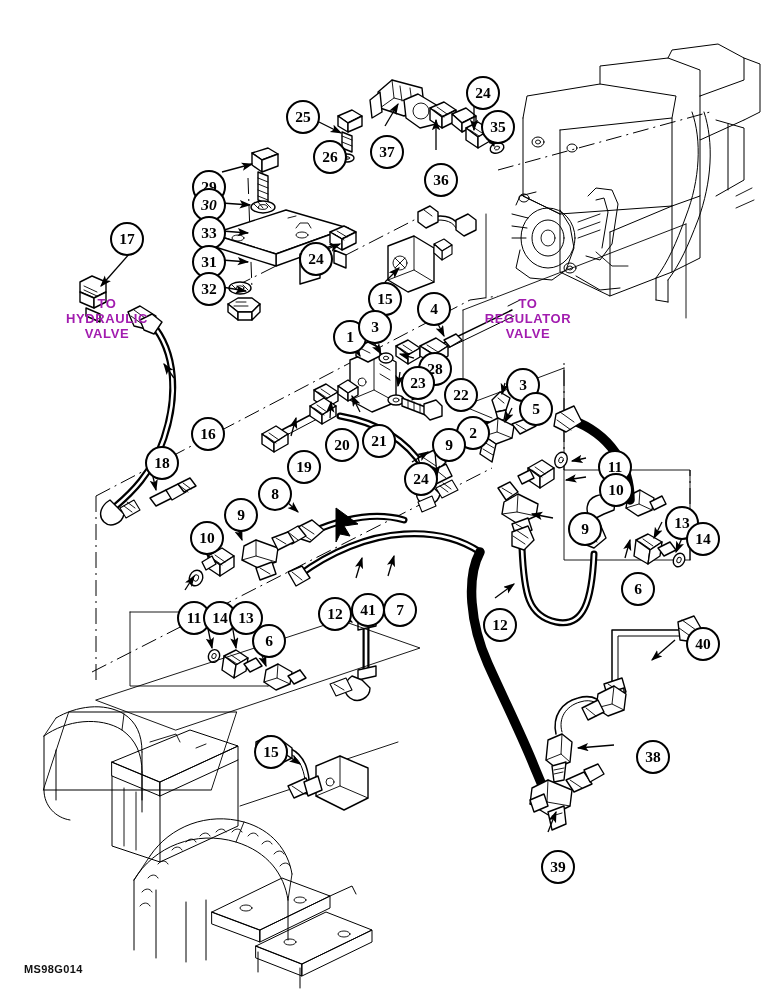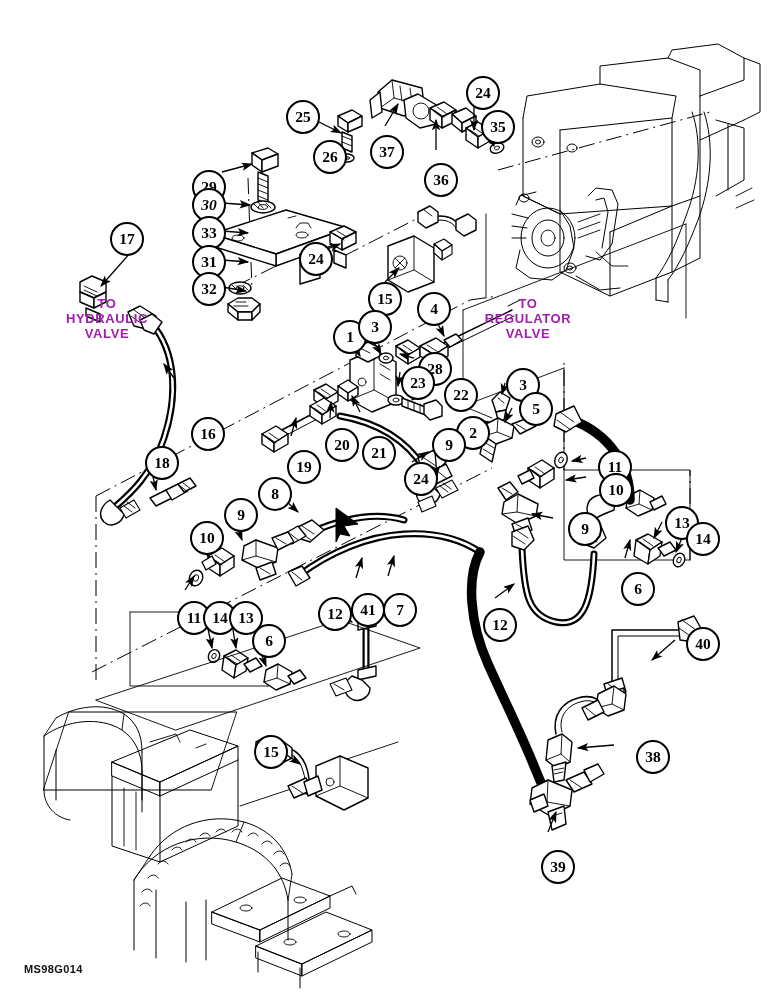--- a/index.html
+++ b/index.html
@@ -699,21 +699,21 @@
       </div>
       <div class="cal" style="left: 432px; top: 428px;">
         <span>9</span>
       </div>
       <div class="cal" style="left: 404px; top: 462px;">
         <span>24</span>
       </div>
       <div class="cal" style="left: 325px; top: 428px;">
         <span>20</span>
       </div>
-      <div class="cal" style="left: 362px; top: 436px;">
+      <div class="cal" style="left: 362px; top: 424px;">
         <span>21</span>
       </div>
       <div class="cal" style="left: 287px; top: 450px; text-align: right;">
         <span>19</span>
       </div>
       <div class="cal" style="left: 258px; top: 477px;">
         <span>8</span>
       </div>
       <div class="cal" style="left: 224px; top: 498px;">
         <span>9</span>

